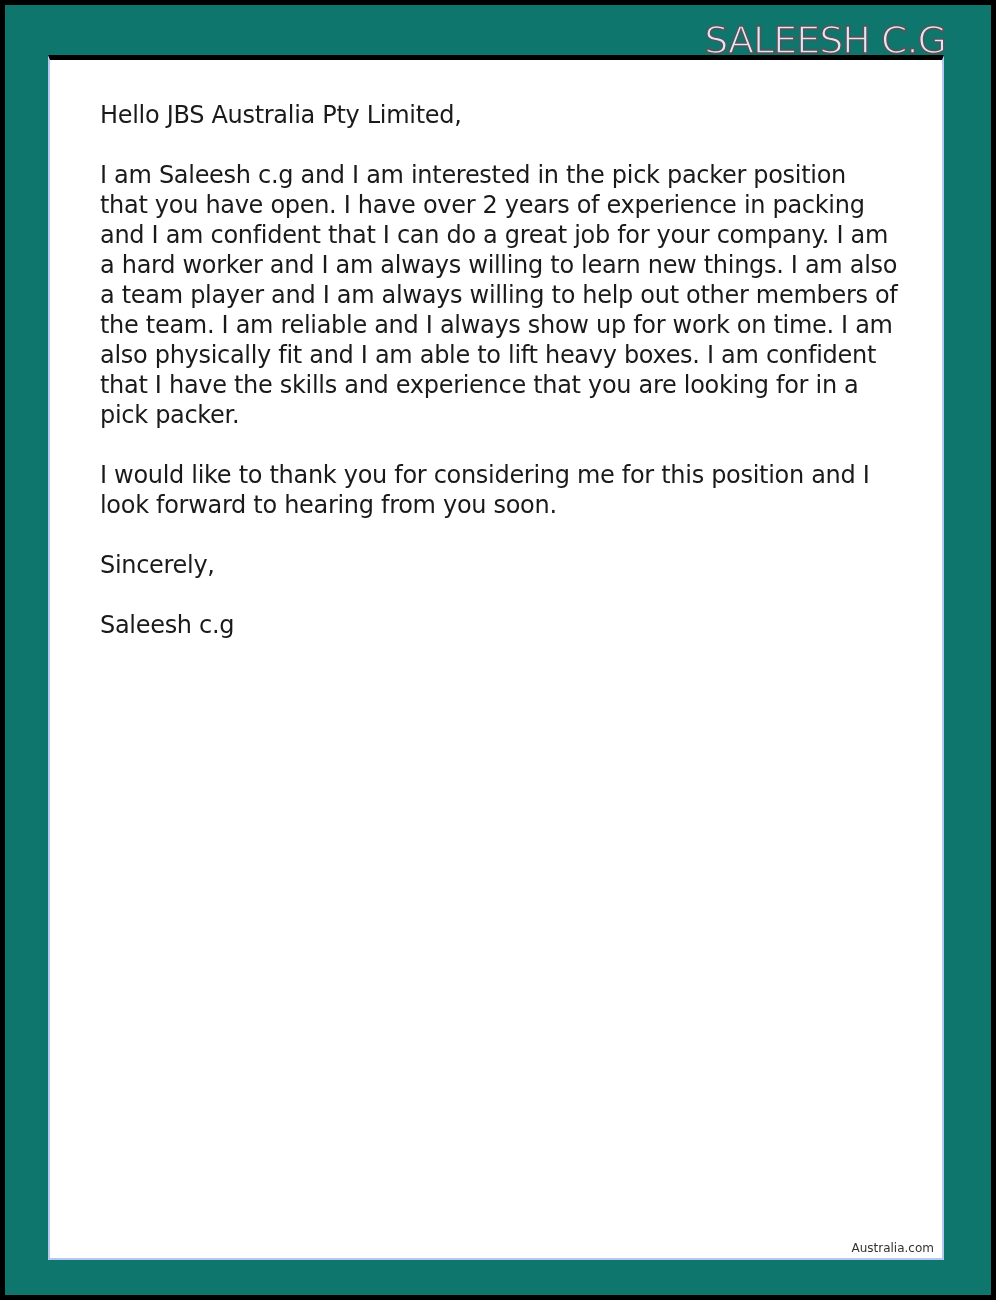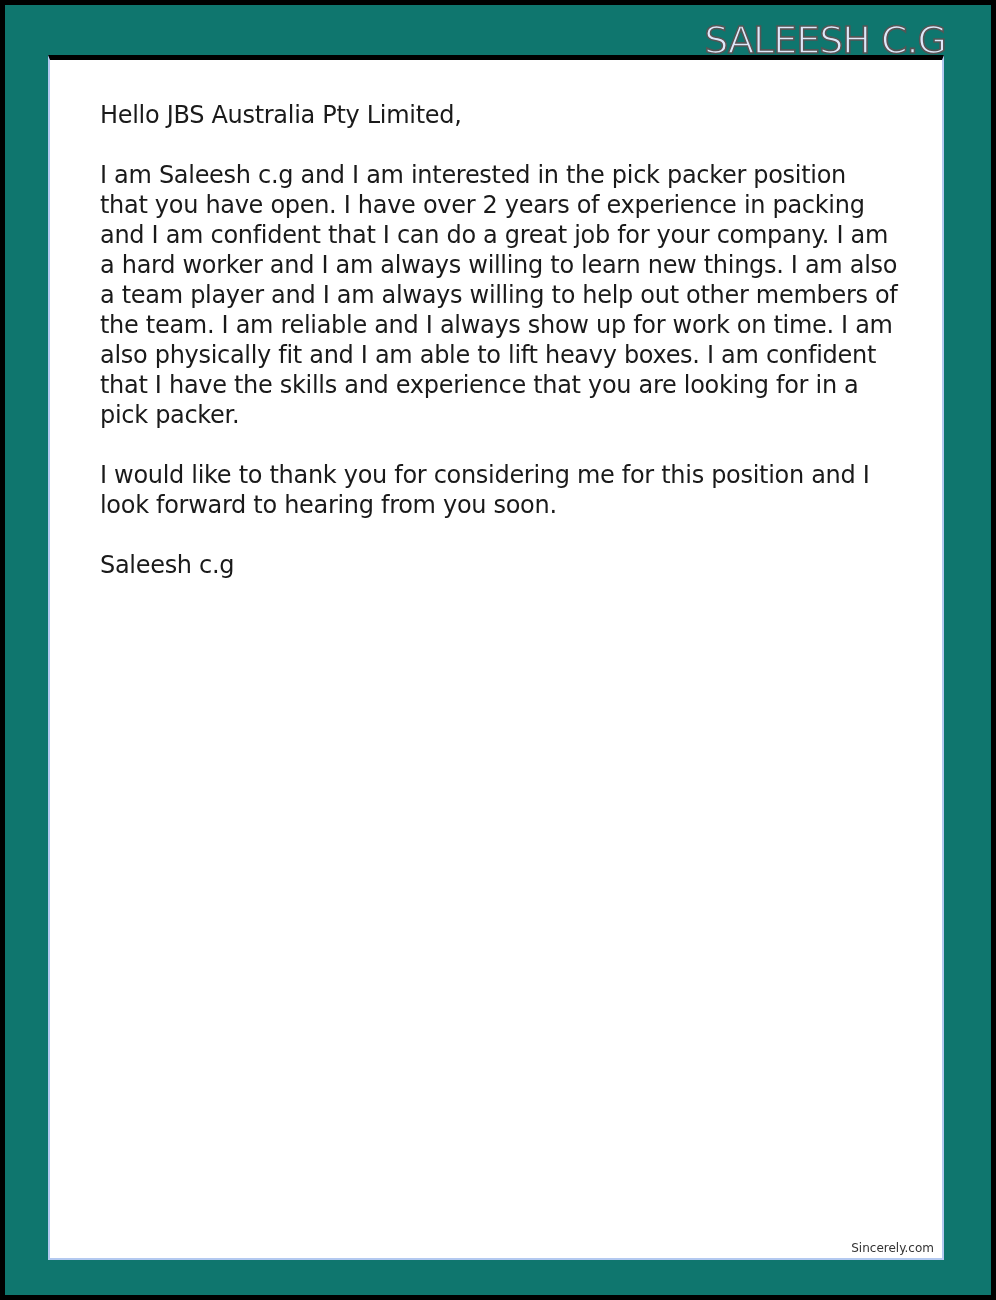--- a/index.html
+++ b/index.html
@@ -49,17 +49,18 @@
 <body>
 
 <div class="page-frame">
   <div class="name-title">SALEESH C.G</div>
 
   <div class="card">
     <div class="letter">
       <p>Hello JBS Australia Pty Limited,</p>
       <p>I am Saleesh c.g and I am interested in the pick packer position that you have open. I have over 2 years of experience in packing and I am confident that I can do a great job for your company. I am a hard worker and I am always willing to learn new things. I am also a team player and I am always willing to help out other members of the team. I am reliable and I always show up for work on time. I am also physically fit and I am able to lift heavy boxes. I am confident that I have the skills and experience that you are looking for in a pick packer.</p>
       <p>I would like to thank you for considering me for this position and I look forward to hearing from you soon.</p>
+      <p>Sincerely,</p>
       <p class="sig-name">Saleesh c.g</p>
     </div>
-    <div class="footer-brand">Sincerely.com</div>
+    <div class="footer-brand">Australia.com</div>
   </div>
 </div>
 
 </body></html>

